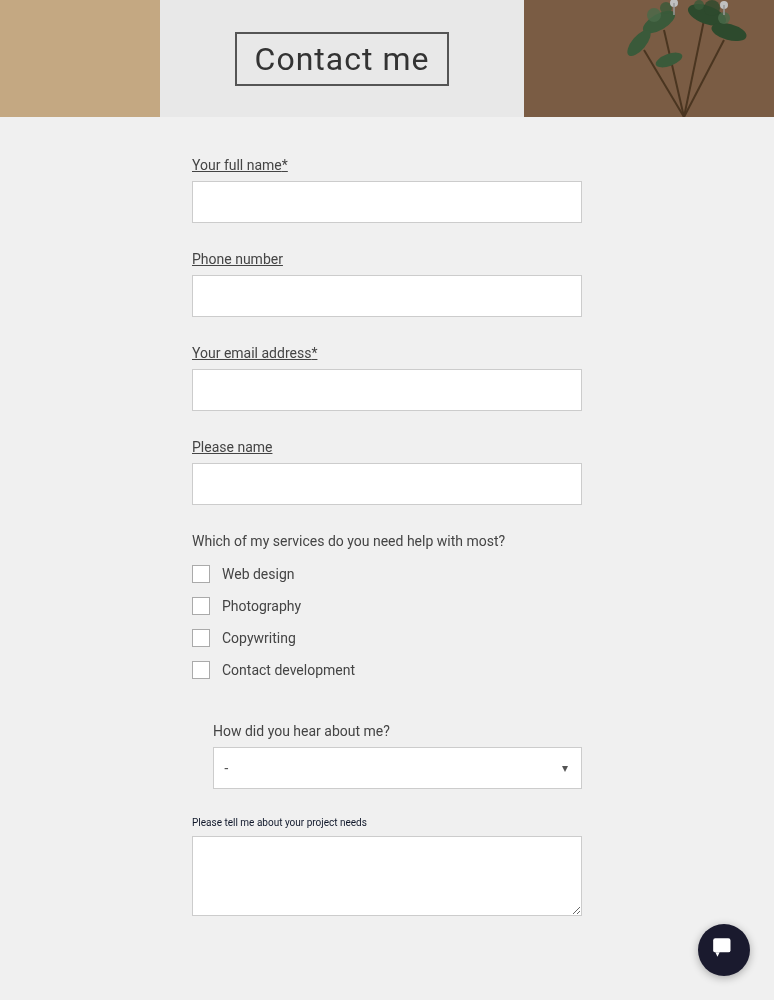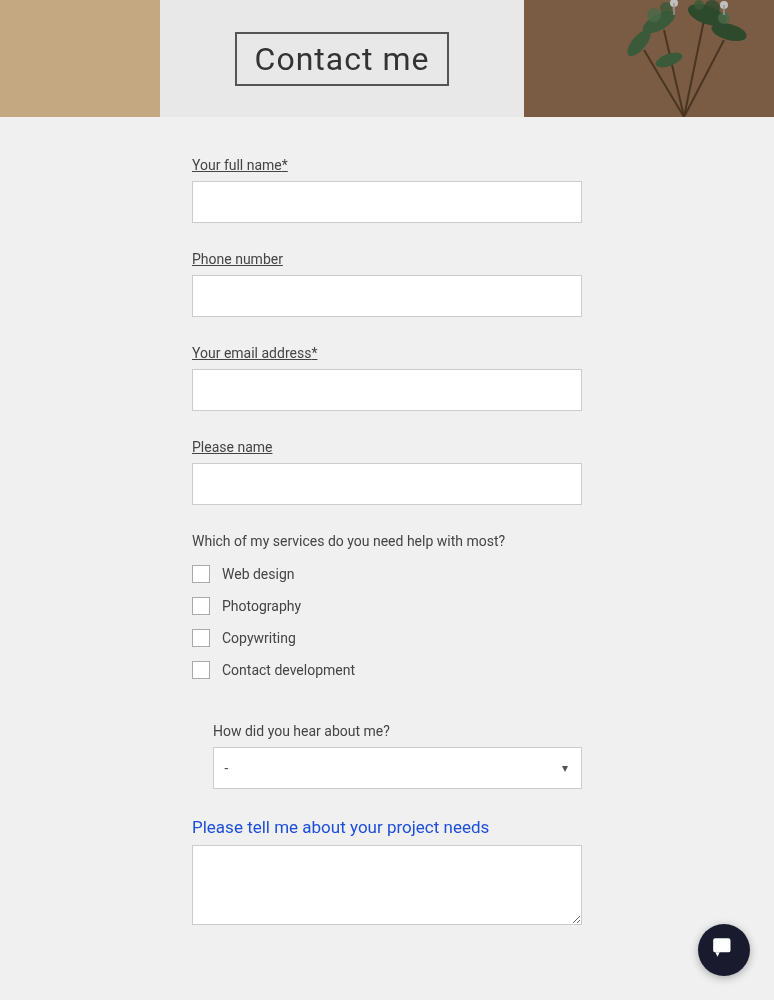--- a/index.html
+++ b/index.html
@@ -202,22 +202,22 @@
       pointer-events: none;
       font-size: 12px;
       color: #555;
     }
 
     .textarea-section {
       margin-bottom: 28px;
     }
 
     .textarea-label {
-      font-size: 17px;
-      color: #1d4ed8;
+      font-size: 10px;
+      color: #0f172a;
       margin-bottom: 8px;
       display: block;
     }
 
     .form-textarea {
       width: 100%;
       height: 80px;
       border: 1px solid #ccc;
       background: #fff;
       padding: 10px;

